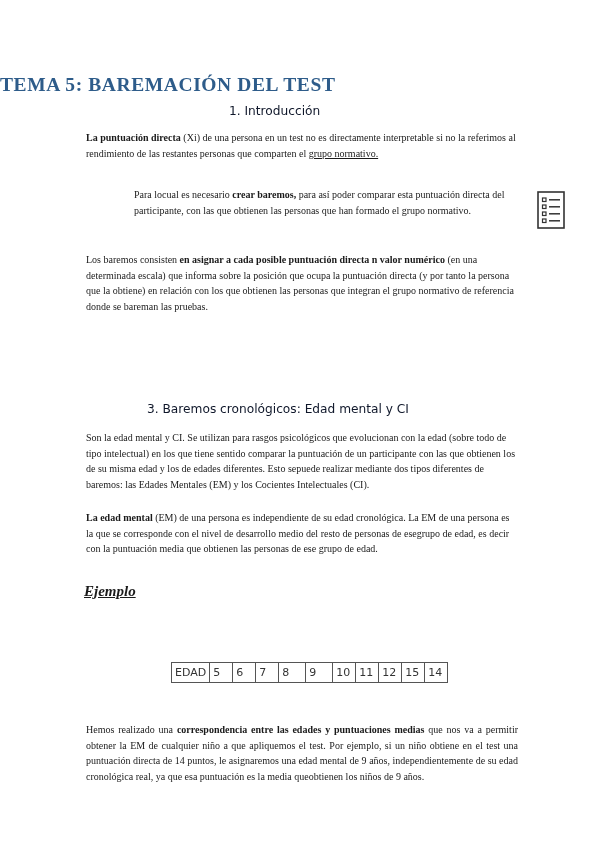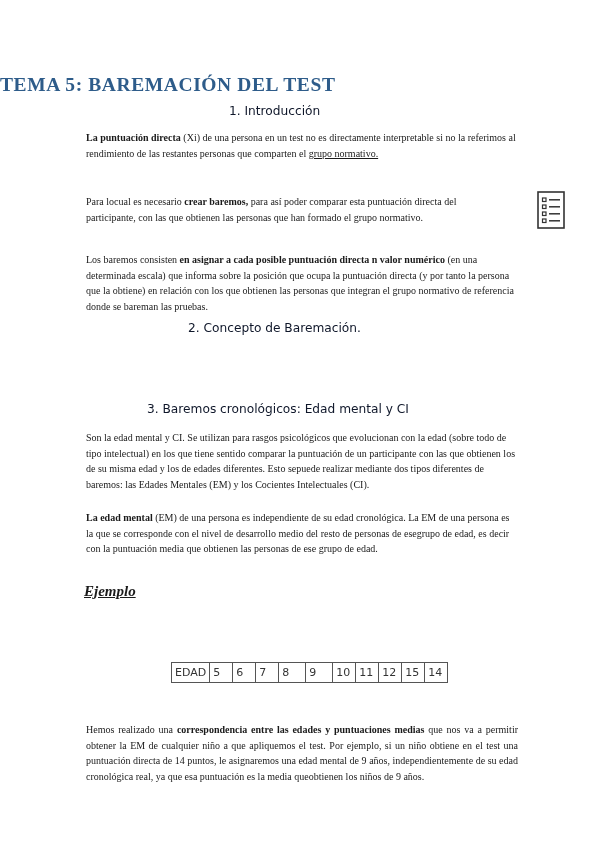--- a/index.html
+++ b/index.html
@@ -92,21 +92,21 @@
 <div class="page">
 
   <div class="title">TEMA 5: BAREMACIÓN DEL TEST</div>
 
   <div class="h" style="left:229px; top:104px;">1. Introducción</div>
 
   <p class="p" style="top:130px;">
     <b>La puntuación directa</b><span> (Xi) de una persona en un test no es directamente interpretable si no la referimos al rendimiento de las restantes personas que comparten el </span><span class="u">grupo normativo. </span>
   </p>
 
-  <p class="p" style="top:194px; width:420px;">
+  <p class="p" style="top:187px; width:420px;margin-left:48px;">
     <span>Para locual es necesario </span><b>crear baremos,</b><span> para así poder comparar esta puntuación directa del participante, con las que obtienen las personas que han formado el grupo normativo.</span>
   </p>
 
   <div class="doc-icon">
     <svg width="32" height="40" viewBox="0 0 32 40">
       <rect x="3" y="2" width="26" height="36" fill="none" stroke="#333" stroke-width="1.6"></rect>
       <rect x="7.5" y="8" width="3.5" height="3.5" fill="none" stroke="#333" stroke-width="1.2"></rect>
       <rect x="7.5" y="15" width="3.5" height="3.5" fill="none" stroke="#333" stroke-width="1.2"></rect>
       <rect x="7.5" y="22" width="3.5" height="3.5" fill="none" stroke="#333" stroke-width="1.2"></rect>
       <rect x="7.5" y="29" width="3.5" height="3.5" fill="none" stroke="#333" stroke-width="1.2"></rect>
@@ -114,21 +114,20 @@
       <line x1="14" y1="16.8" x2="25" y2="16.8" stroke="#333" stroke-width="1.5"></line>
       <line x1="14" y1="23.8" x2="25" y2="23.8" stroke="#333" stroke-width="1.5"></line>
       <line x1="14" y1="30.8" x2="25" y2="30.8" stroke="#333" stroke-width="1.5"></line>
     </svg>
   </div>
 
   <p class="p" style="top:252px;">
     <span>Los baremos consisten </span><b>en asignar a cada posible puntuación directa n valor numérico</b><span> (en una determinada escala) que informa sobre la posición que ocupa la puntuación directa (y por tanto la persona que la obtiene) en relación con los que obtienen las personas que integran el grupo normativo de referencia donde se bareman las pruebas.</span>
   </p>
 
-  <div class="h" style="left:188px; top:321px;">2. Concepto de Baremación.</div>
 
 
   <div class="h" style="left:147px; top:402px;">3. Baremos cronológicos: Edad mental y CI</div>
 
   <p class="p" style="top:430px;">Son la edad mental y CI. Se utilizan para rasgos psicológicos que evolucionan con la edad (sobre todo de tipo intelectual) en los que tiene sentido comparar la puntuación de un participante con las que obtienen los de su misma edad y los de edades diferentes. Esto sepuede realizar mediante dos tipos diferentes de baremos: las Edades Mentales (EM) y los Cocientes Intelectuales (CI).</p>
 
   <p class="p" style="top:510px;">
     <b>La edad mental</b><span> (EM) de una persona es independiente de su edad cronológica. La EM de una persona es la que se corresponde con el nivel de desarrollo medio del resto de personas de esegrupo de edad, es decir con la puntuación media que obtienen las personas de ese grupo de edad.</span>
   </p>
 

